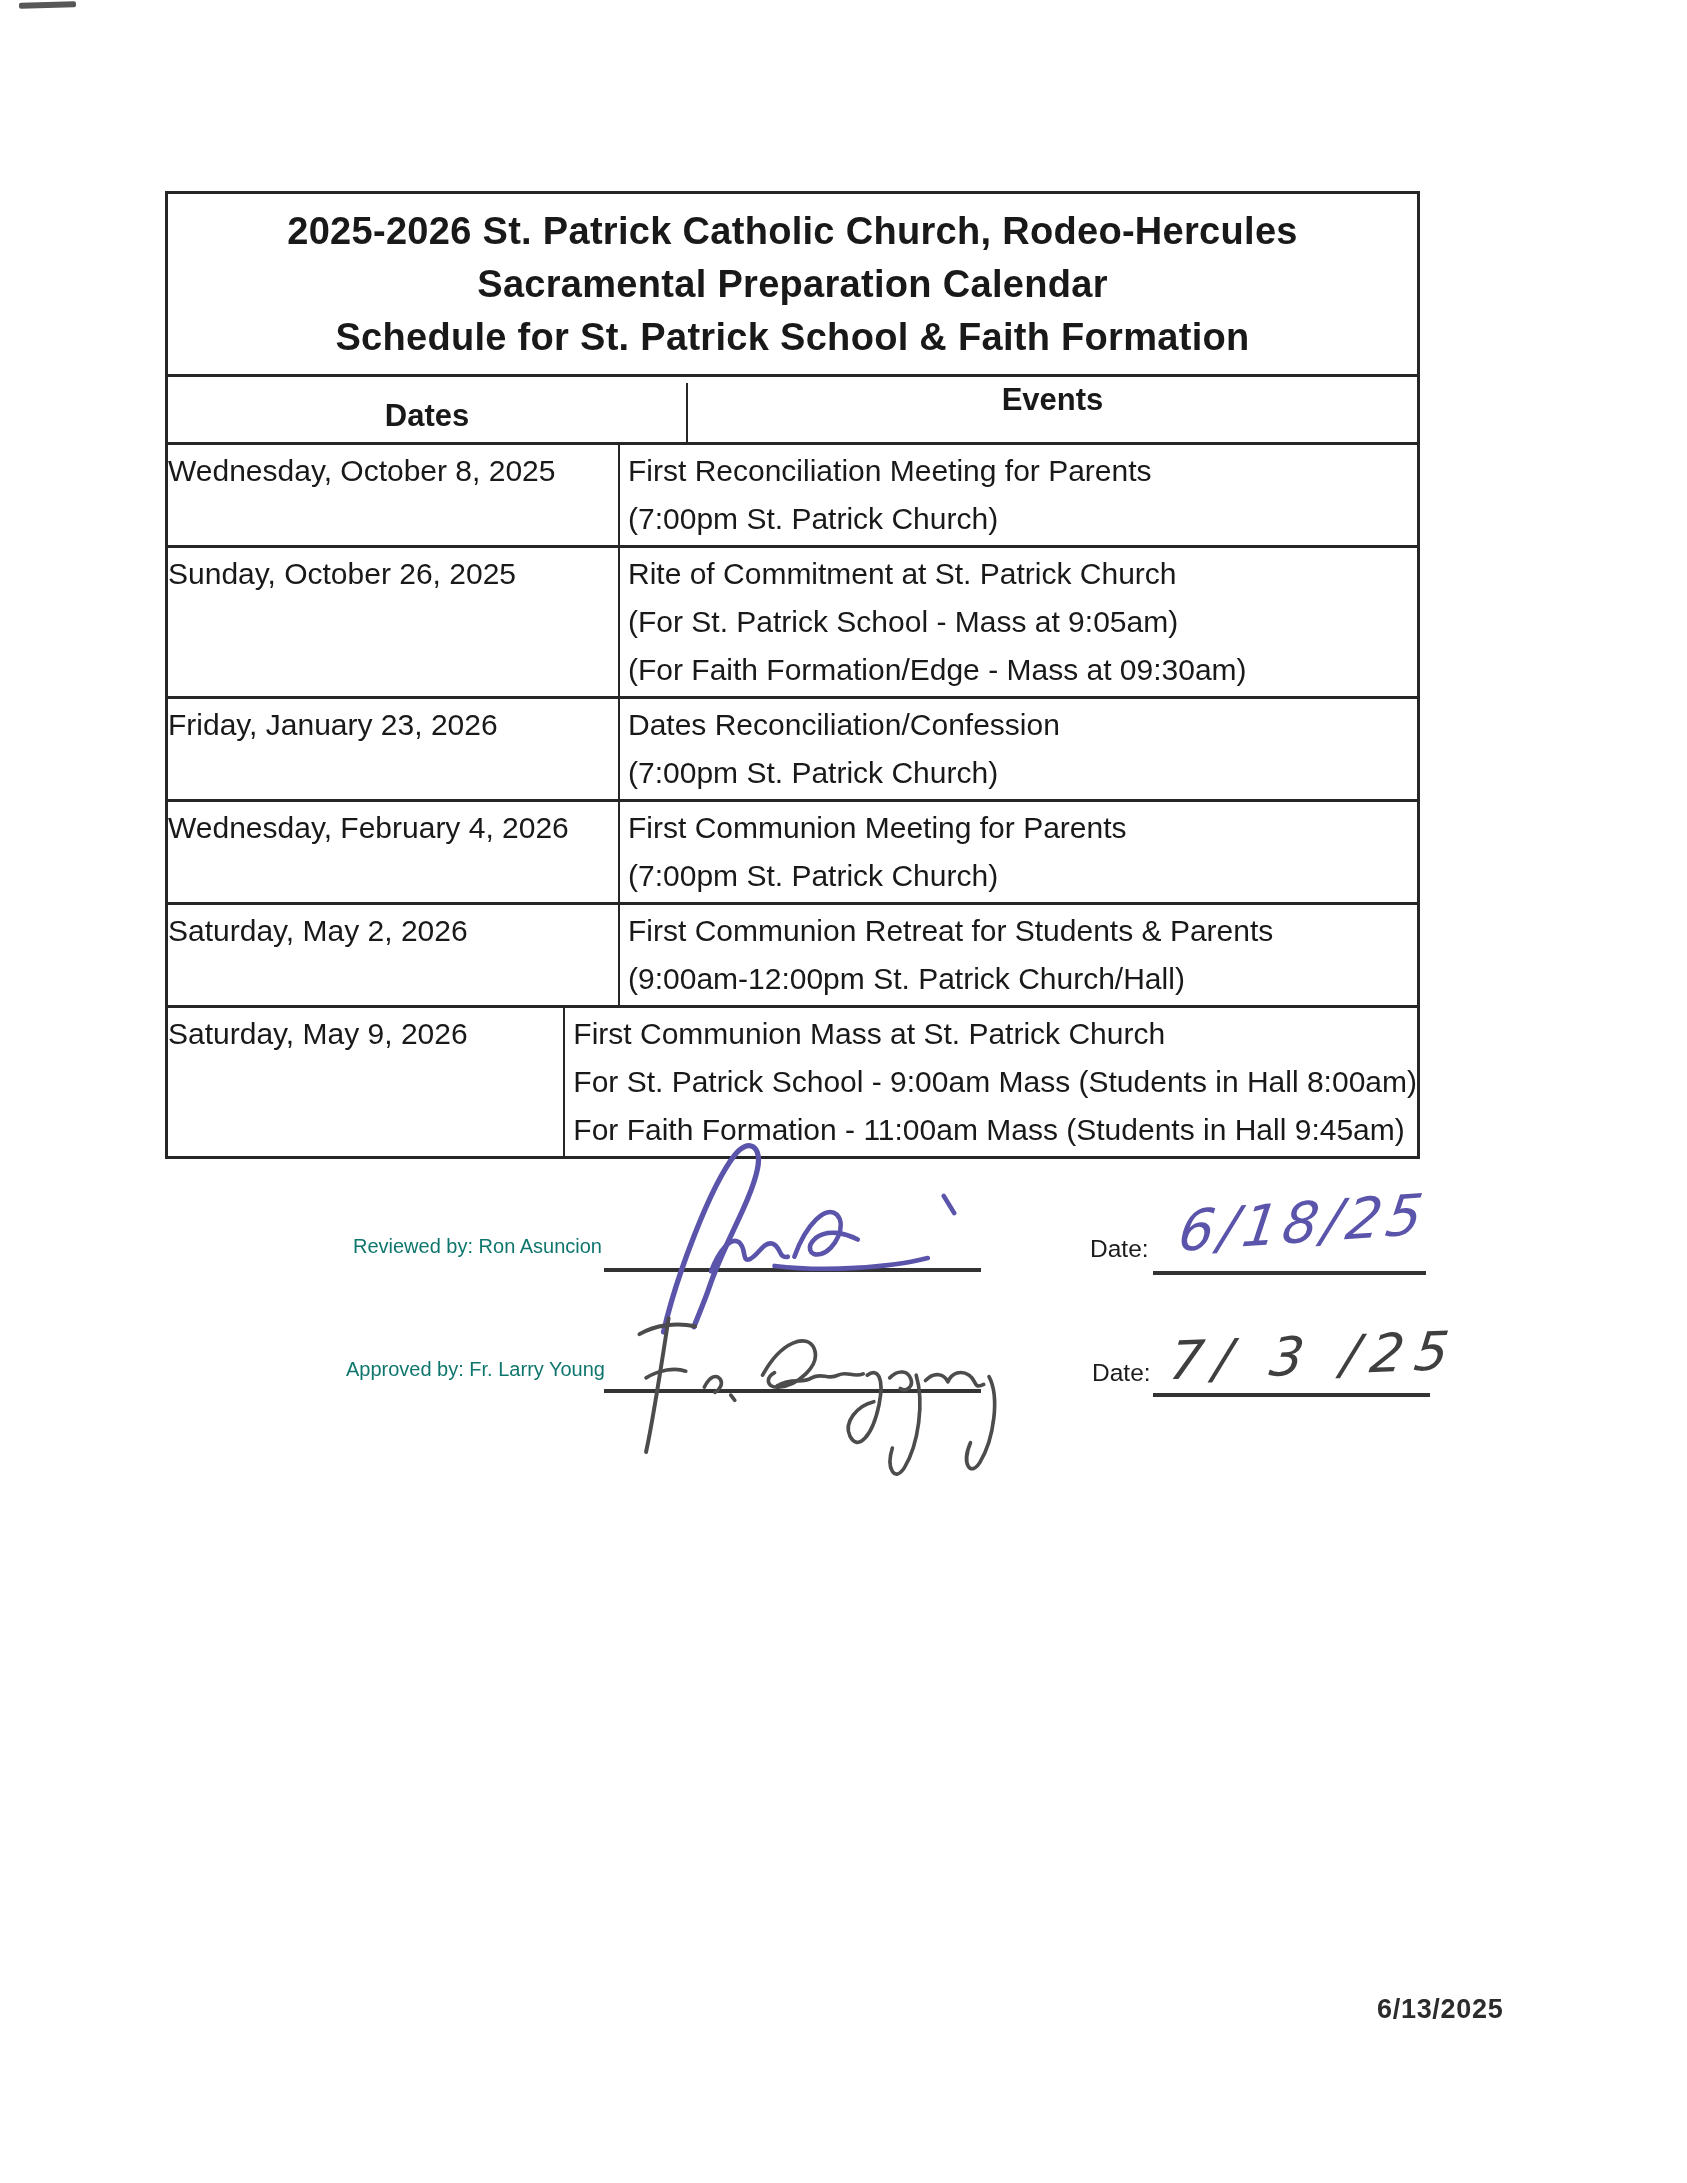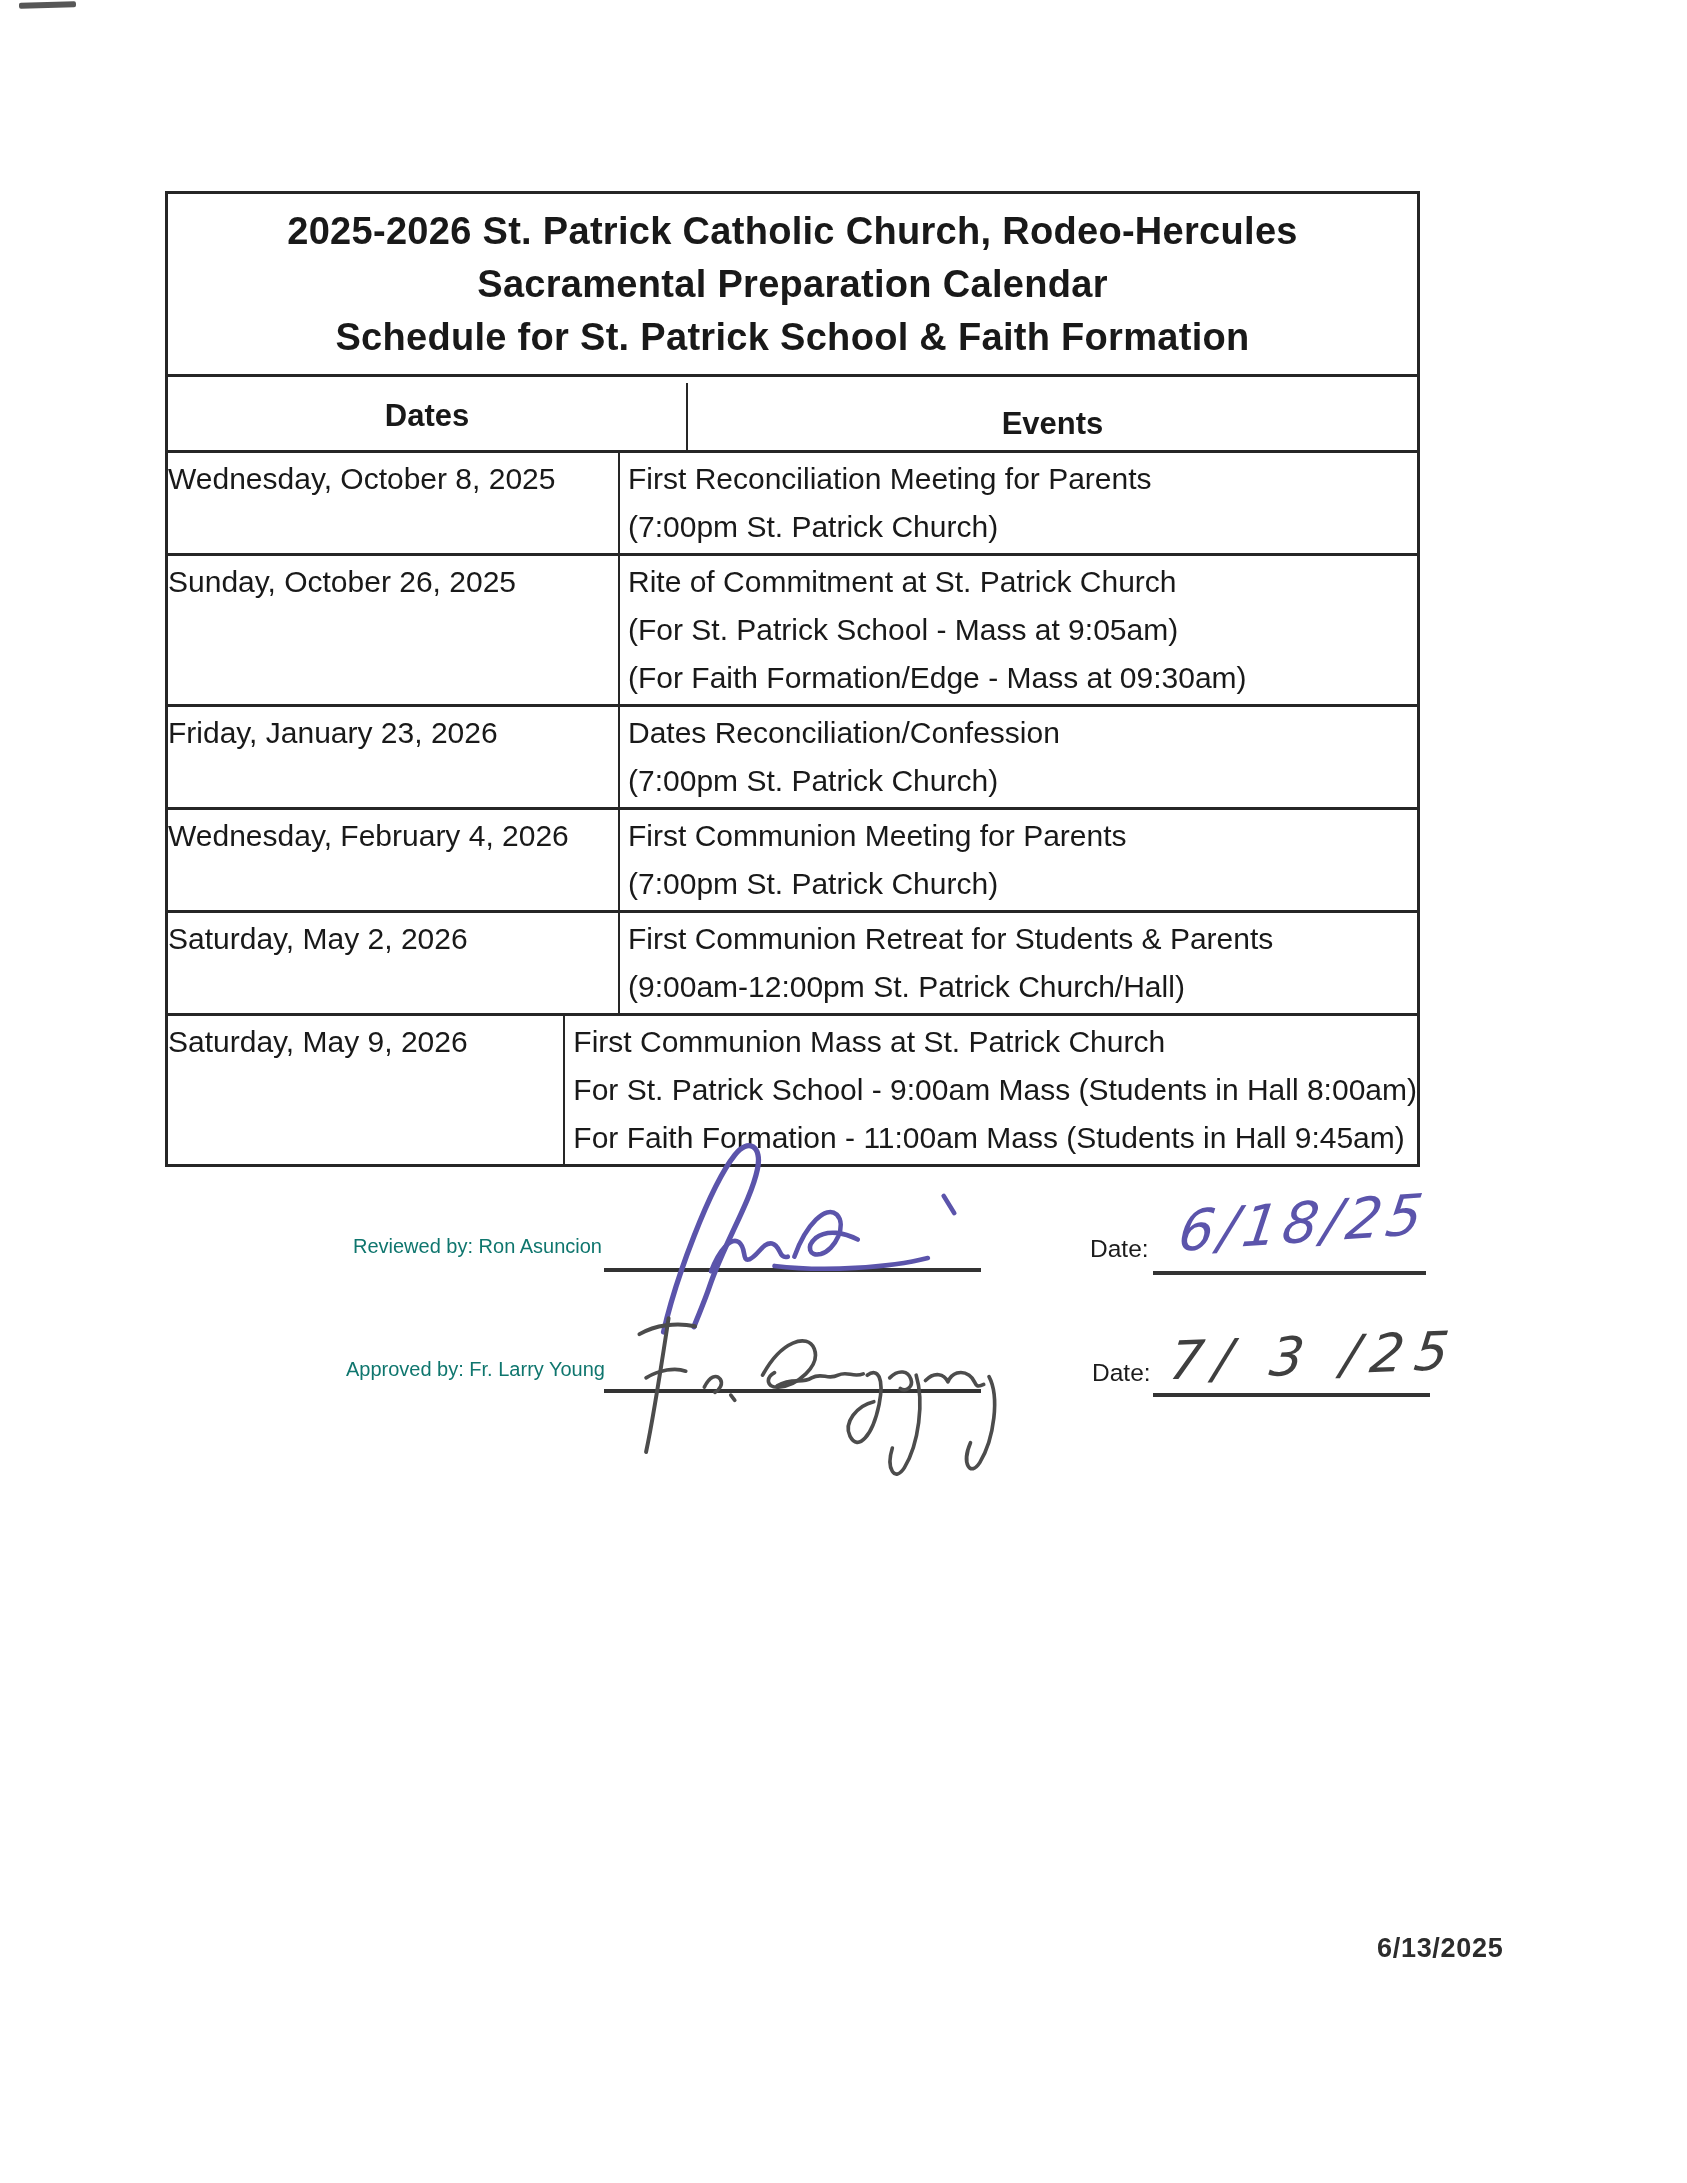--- a/index.html
+++ b/index.html
@@ -25,21 +25,21 @@
     font-weight:700;
     font-size:38px;
     line-height:53px;
     padding:10.6px 0 10.6px 0;
     letter-spacing:0.3px;
   }
   .title-block .tline { white-space:nowrap; }
 
   .grid-head { display:flex; font-weight:700; font-size:31px; border-bottom:3.3px solid var(--border-ink,#262626); }
   .grid-head .c1 { width:520px; border-right:2.6px solid var(--border-ink,#262626); text-align:center; padding:15px 0 8px 0; box-sizing:border-box;margin-top:6px; }
-  .grid-head .c2 { flex:1; text-align:center; padding:5.3px 0 8px 0;margin-top:24px; }
+  .grid-head .c2 { flex:1; text-align:center; padding:5.3px 0 8px 0; }
 
   .trow { display:flex; border-bottom:3.3px solid var(--border-ink,#262626); font-size:30px; line-height:48px; }
   .trow:last-child { border-bottom:none; }
   .trow .c1 {
     width:452px; border-right:2.6px solid var(--border-ink,#262626);
     text-align:left; padding:2px 5.3px 2px 0; box-sizing:border-box;
     white-space:nowrap;
   }
   .trow .c2 { flex:1; padding:2px 0 2px 8px; }
   .evline { white-space:nowrap; }
@@ -79,21 +79,21 @@
   .hw-date-2 {
     left:1170px; top:1325px;
     font-size:53px;
     color:#3f3f3f;
     letter-spacing:10.6px;
     transform:rotate(-2deg) skewX(-9deg);
   }
 
   
   .footer-date {
-    position:absolute; left:1377px; top:1933px;
+    position:absolute; left:1377px; top:1994px;
     font-size:27px; font-weight:700; color:#2c2c2c;
     letter-spacing:0.7px;
   }
 
   
   .artifact-corner { position:absolute; left:18.5px; top:2px; width:57px; height:6px; background:#3a3a3a; transform:rotate(-1.5deg); border-radius:2px; opacity:.85; }
   .artifact-dot { position:absolute; left:594px; top:509px; width:4.6px; height:6px; background:#5a5a5a; border-radius:50%; opacity:.8; }
 </style>
 </head>
 <body>

